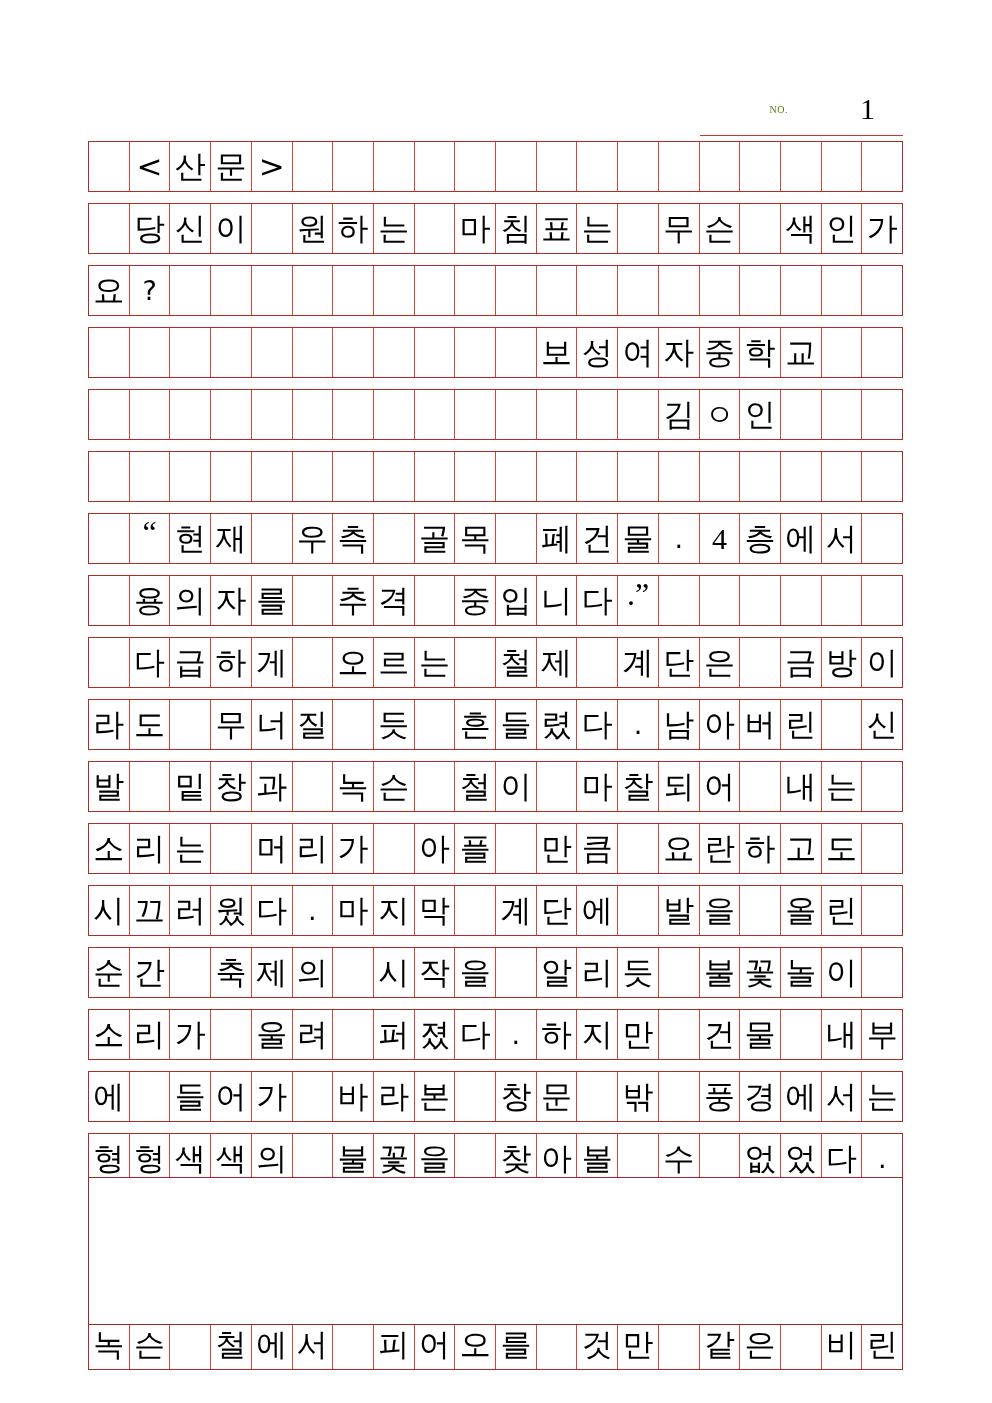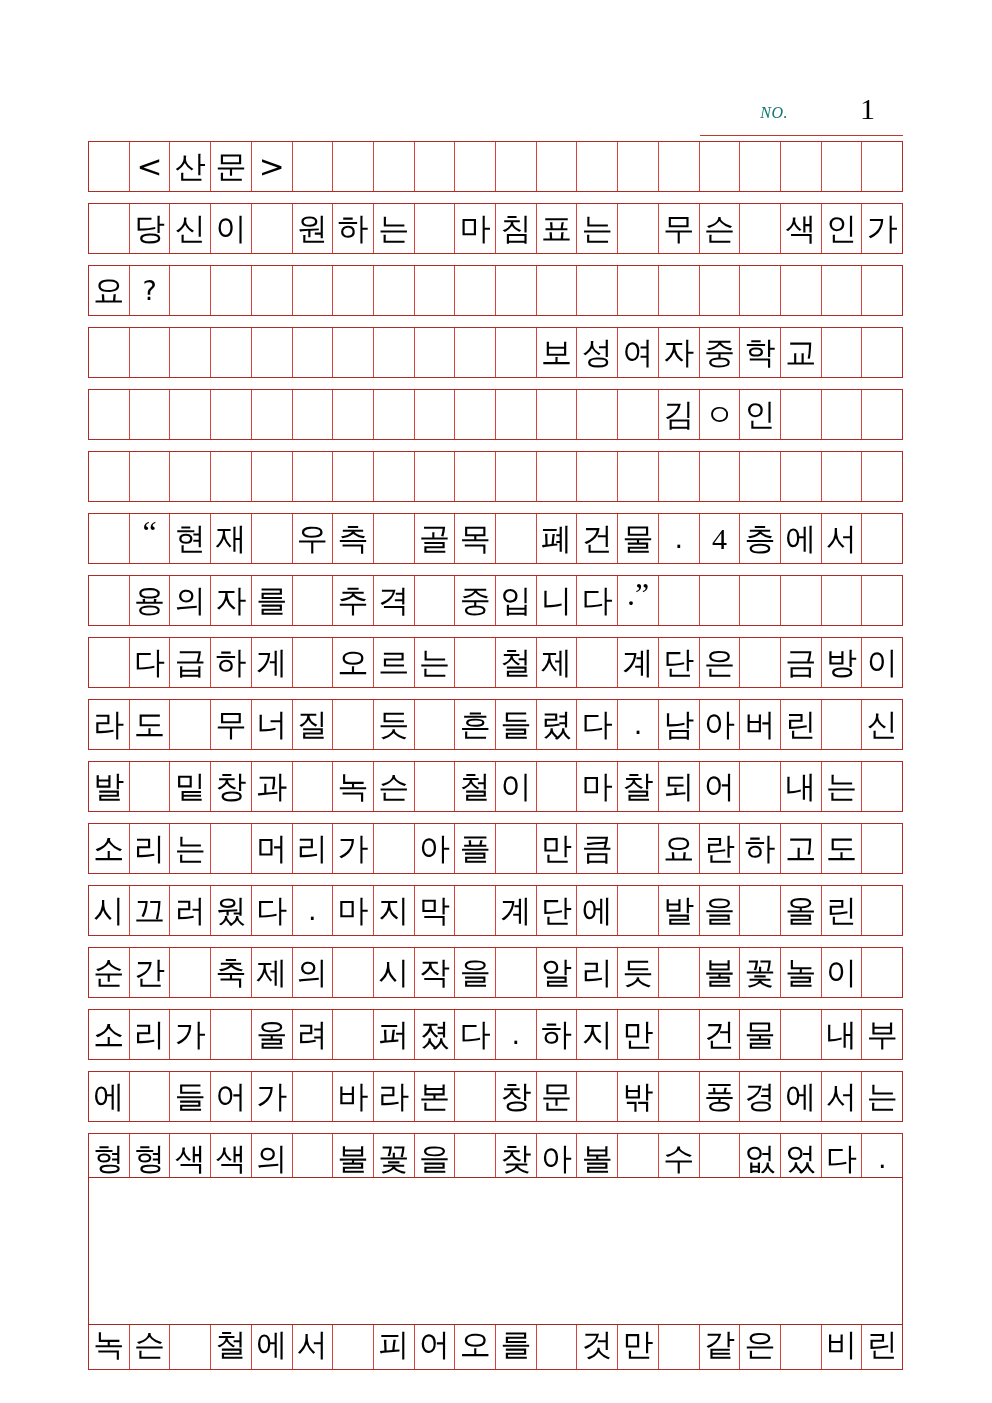--- a/index.html
+++ b/index.html
@@ -28,24 +28,23 @@
     left: 88px;
     top: 96px;
     width: 815px;
     height: 40px;
   }
   .no-label {
     position: absolute;
     right: 115px;
     top: 8px;
     font-family: "Liberation Serif", "DejaVu Serif", serif;
-    font-size: 16px;
-    color: #0f766e;
+    font-size: 10px;
+    color: #4d7c0f;
     letter-spacing: 0.5px;
-    font-style: italic;
   }
   .no-value {
     position: absolute;
     right: 28px;
     top: -4px;
     font-family: "Liberation Serif", "DejaVu Serif", serif;
     font-size: 30px;
     color: #000;
   }
   .header-rule {

